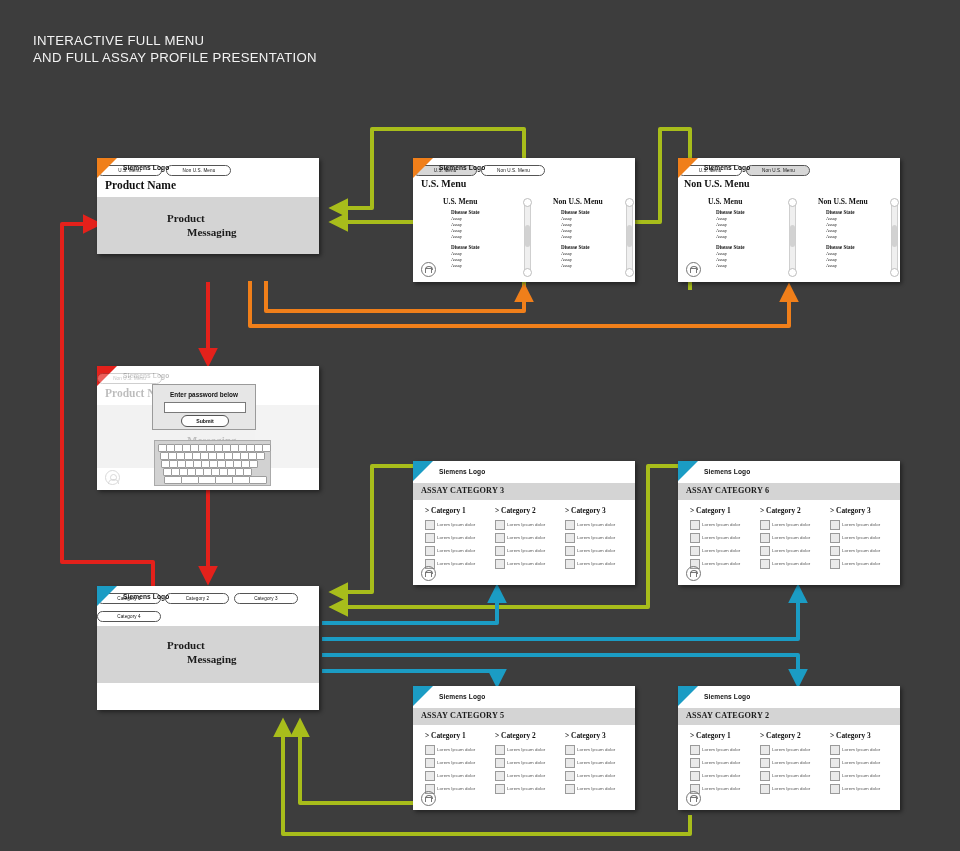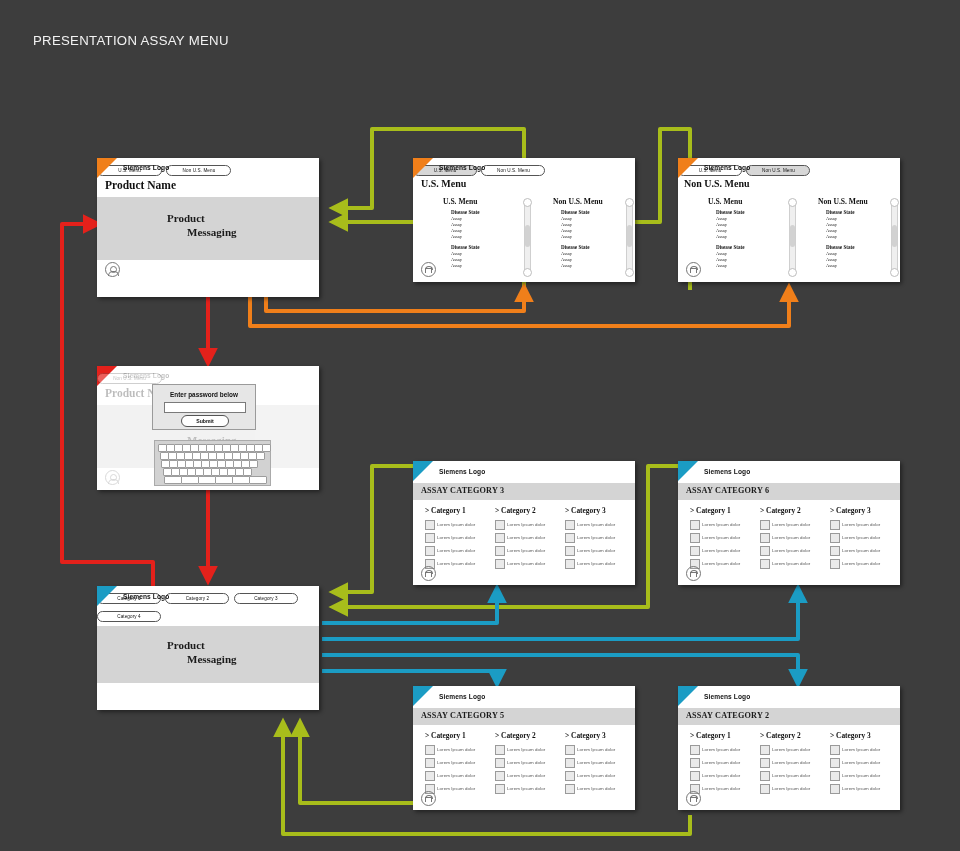--- a/index.html
+++ b/index.html
@@ -77,21 +77,22 @@
   .key{position:absolute;background:#fff;border:1px solid #9d9d9d;border-radius:1px;}
 
   .faded{opacity:.28;}
 </style>
 </head>
 <body>
 
 <div class="stage">
 
   <div id="title-block">
-    <div class="t-line">PRESENTATION ASSAY MENU</div>
+    <div class="t-line">INTERACTIVE FULL MENU</div>
+    <div class="t-line">AND FULL ASSAY PROFILE PRESENTATION</div>
   </div>
 
   <svg id="arrow-layer" viewBox="0 0 960 851">
     <defs>
       <marker id="mOl" markerWidth="5" markerHeight="5" refX="3.6" refY="2.5" orient="auto">
         <path d="M0,0 L5,2.5 L0,5 z" fill="#a8bd1b"></path>
       </marker>
       <marker id="mOr" markerWidth="5" markerHeight="5" refX="3.6" refY="2.5" orient="auto">
         <path d="M0,0 L5,2.5 L0,5 z" fill="#f07f1a"></path>
       </marker>
@@ -131,21 +132,21 @@
       <path d="M322,623 L497,623 L497,589" stroke="#1b9cc4" marker-end="url(#mTl)"></path>
 
       <path d="M322,639 L798,639 L798,589" stroke="#1b9cc4" marker-end="url(#mTl)"></path>
 
       <path d="M322,655 L798,655 L798,683" stroke="#1b9cc4" marker-end="url(#mTl)"></path>
 
       <path d="M322,671 L497,671 L497,683" stroke="#1b9cc4" marker-end="url(#mTl)"></path>
     </g>
   </svg>
 
-  <div class="card" id="card-home" style="left:97px;top:158px;width:222px;height:139px;">
+  <div class="card" id="card-home" style="left:97px;top:158px;width:222px;height:96px;">
     <div class="corner orange"></div>
     <div class="logo" style="left:26px;top:6px;">Siemens Logo</div>
     <div class="bigtitle" style="left:8px;top:21px;">Product Name</div>
     <div class="pill" style="left:124px;top:24px;width:63px;">U.S. Menu</div>
     <div class="pill" style="left:193px;top:24px;width:63px;">Non U.S. Menu</div>
     <div class="hero" style="left:0;top:39px;width:222px;height:63px;">
       <div class="hero-txt" style="left:70px;top:14px;">Product</div>
       <div class="hero-txt" style="left:90px;top:28px;">Messaging</div>
     </div>
     <div class="usericon" style="left:8px;top:104px;"></div>

